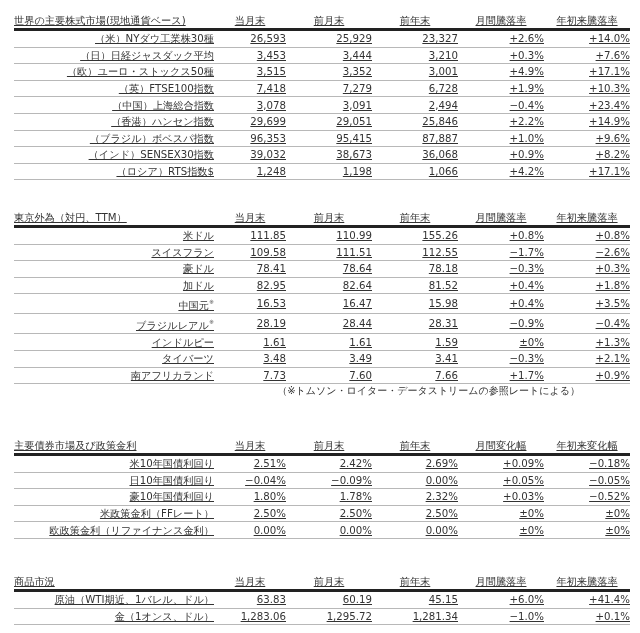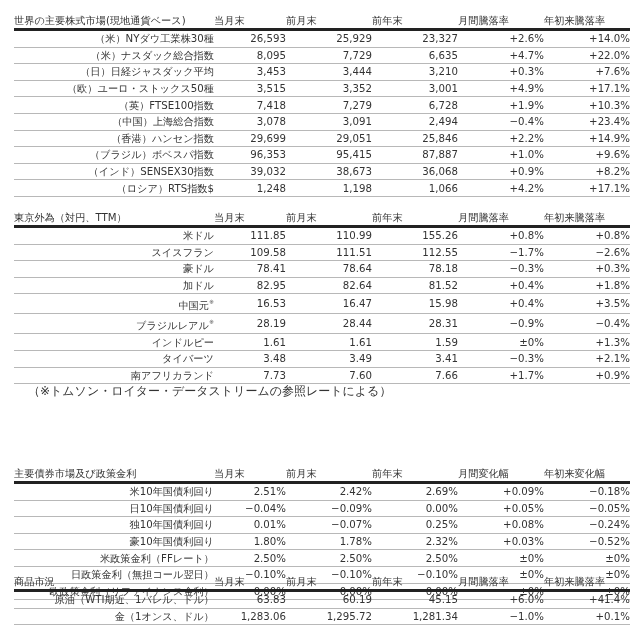--- a/index.html
+++ b/index.html
@@ -7,48 +7,49 @@
     width: 640px; height: 633px; overflow: hidden; position: relative;
     font-family: "DejaVu Sans", "Liberation Sans", sans-serif;
     color: #333333;
   }
   table.mkt {
     border-collapse: collapse;
     width: 280px;
     table-layout: fixed;
     font-size: 10.2px;
     line-height: 15px;
+    text-decoration: underline;
   }
   table.mkt th, table.mkt td {
     padding: 0;
     height: 15.6px;
     white-space: nowrap;
     overflow: visible;
   }
   table.mkt thead th {
     font-weight: normal;
-    text-align: left;
+    text-align: center;
     border-bottom: 3px double #222;
     border-bottom-width: 3px;
     border-bottom-style: solid;
     height: 14px;
     vertical-align: bottom;
   }
   table.mkt thead th.hname { text-align: left; }
   table.mkt tbody td {
     border-bottom: 1px solid #b8b8b8;
     text-align: right;
   }
   table.mkt tbody td.name { text-align: right; padding-left: 12px; }
   .wrap {
     position: absolute; left: 14px; width: 566px;
   }
   .wrap table.mkt { width: 566px; }
   .note {
-    font-size: 12px; color: #333; padding-left: 14px; height: 14px; line-height: 14px;
+    font-size: 10px; color: #333; padding-left: 14px; height: 14px; line-height: 14px; text-align: right;
   }
   sup.mark { font-size: 6px; vertical-align: 5px; color: #555; }
 </style>
 </head>
 <body>
 
 <div class="wrap" style="top:13px;">
   <table class="mkt">
     <colgroup>
         <col style="width:200px">
@@ -71,28 +72,20 @@
     <tbody id="eq-body">
         <tr>
           <td class="name"><span>（米）NYダウ工業株30種</span></td>
           <td>26,593</td>
           <td>25,929</td>
           <td>23,327</td>
           <td>+2.6%</td>
           <td>+14.0%</td>
         </tr>
         <tr>
-          <td class="name"><span>（米）ナスダック総合指数</span></td>
-          <td>8,095</td>
-          <td>7,729</td>
-          <td>6,635</td>
-          <td>+4.7%</td>
-          <td>+22.0%</td>
-        </tr>
-        <tr>
           <td class="name"><span>（日）日経ジャスダック平均</span></td>
           <td>3,453</td>
           <td>3,444</td>
           <td>3,210</td>
           <td>+0.3%</td>
           <td>+7.6%</td>
         </tr>
         <tr>
           <td class="name"><span>（欧）ユーロ・ストックス50種</span></td>
           <td>3,515</td>
@@ -244,21 +237,21 @@
           <td>7.60</td>
           <td>7.66</td>
           <td>+1.7%</td>
           <td>+0.9%</td>
         </tr>
       </tbody>
   </table>
   <div class="note">（※トムソン・ロイター・データストリームの参照レートによる）</div>
 </div>
 
-<div class="wrap" style="top:438px;margin-top:28px;">
+<div class="wrap" style="top:438px;">
   <table class="mkt">
     <colgroup>
         <col style="width:200px">
         <col style="width:72px">
         <col style="width:86px">
         <col style="width:86px">
         <col style="width:86px">
         <col style="width:86px">
       </colgroup>
     <thead>
@@ -282,48 +275,32 @@
         </tr>
         <tr>
           <td class="name"><span>日10年国債利回り</span></td>
           <td>−0.04%</td>
           <td>−0.09%</td>
           <td>0.00%</td>
           <td>+0.05%</td>
           <td>−0.05%</td>
         </tr>
         <tr>
-          <td class="name"><span>独10年国債利回り</span></td>
-          <td>0.01%</td>
-          <td>−0.07%</td>
-          <td>0.25%</td>
-          <td>+0.08%</td>
-          <td>−0.24%</td>
-        </tr>
-        <tr>
           <td class="name"><span>豪10年国債利回り</span></td>
           <td>1.80%</td>
           <td>1.78%</td>
           <td>2.32%</td>
           <td>+0.03%</td>
           <td>−0.52%</td>
         </tr>
         <tr>
           <td class="name"><span>米政策金利（FFレート）</span></td>
           <td>2.50%</td>
           <td>2.50%</td>
           <td>2.50%</td>
-          <td>±0%</td>
-          <td>±0%</td>
-        </tr>
-        <tr>
-          <td class="name"><span>日政策金利（無担コール翌日）</span></td>
-          <td>−0.10%</td>
-          <td>−0.10%</td>
-          <td>−0.10%</td>
           <td>±0%</td>
           <td>±0%</td>
         </tr>
         <tr>
           <td class="name"><span>欧政策金利（リファイナンス金利）</span></td>
           <td>0.00%</td>
           <td>0.00%</td>
           <td>0.00%</td>
           <td>±0%</td>
           <td>±0%</td>

